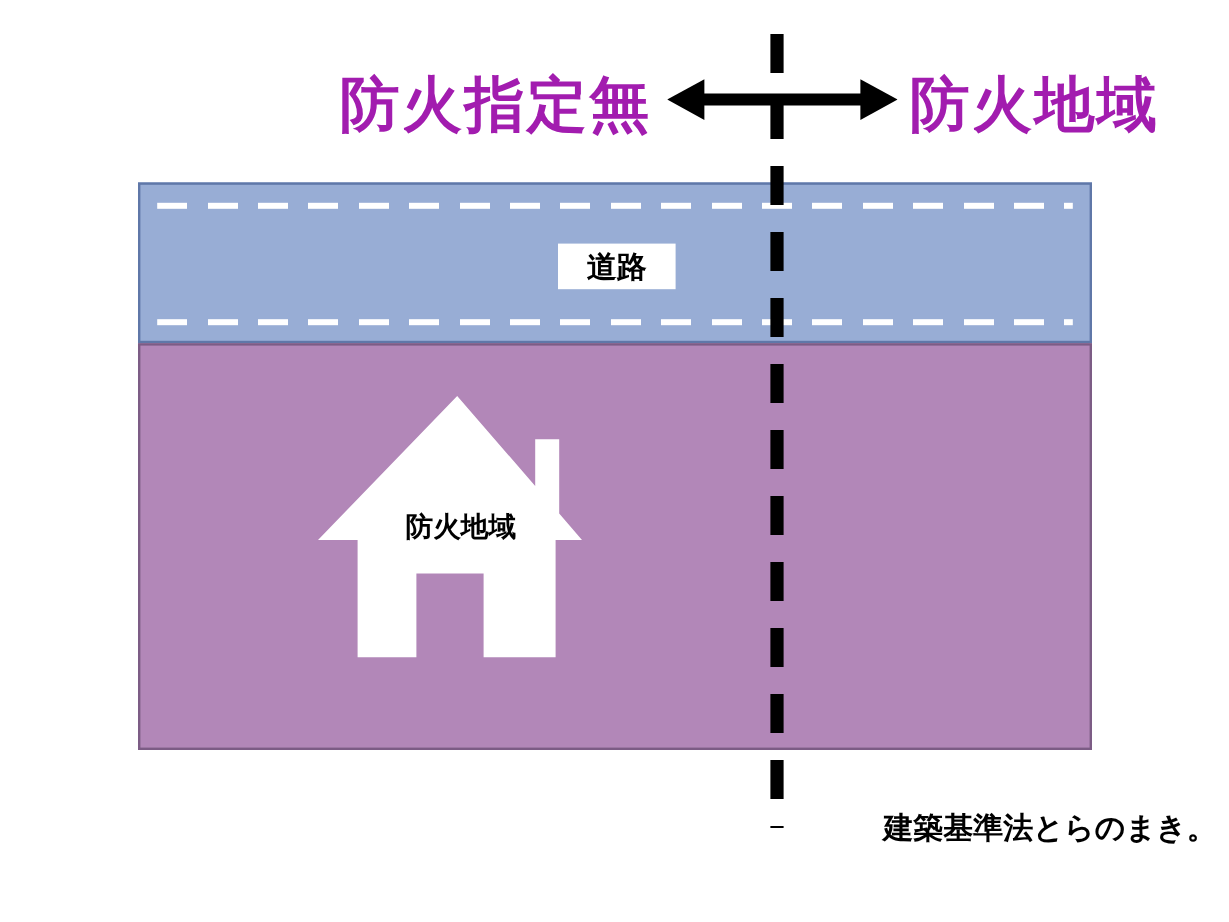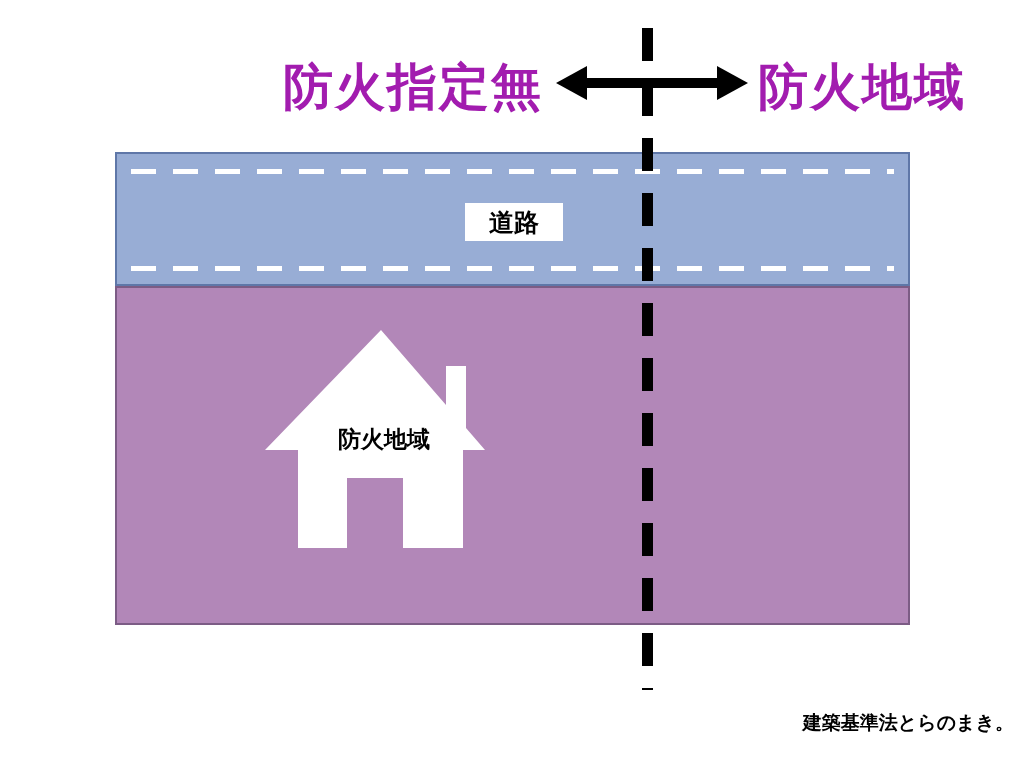--- a/index.html
+++ b/index.html
@@ -78,22 +78,22 @@
   #house { left: 265px; top: 330px; z-index: 2; }
 
   #site-label {
     left: 338px; top: 424px;
     font-size: 23px; font-weight: bold;
     white-space: nowrap;
     z-index: 3;
   }
 
   #credit {
-    right: 10px; top: 710px;
-    font-size: 19px; font-weight: bold;
+    right: 10px; top: 673px;
+    font-size: 25px; font-weight: bold;
     white-space: nowrap;
   }
 </style>
 </head>
 <body>
 
 <div class="abs zone-label" id="zone-left">防火指定無</div>
 
 <div class="abs zone-label" id="zone-right">防火地域</div>
 

